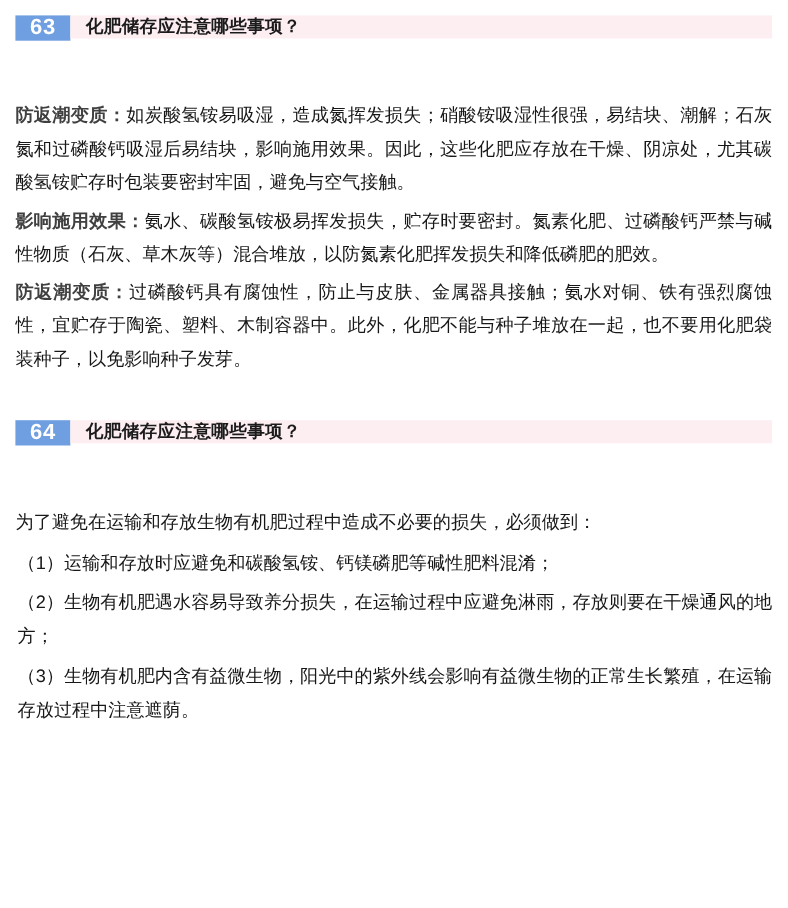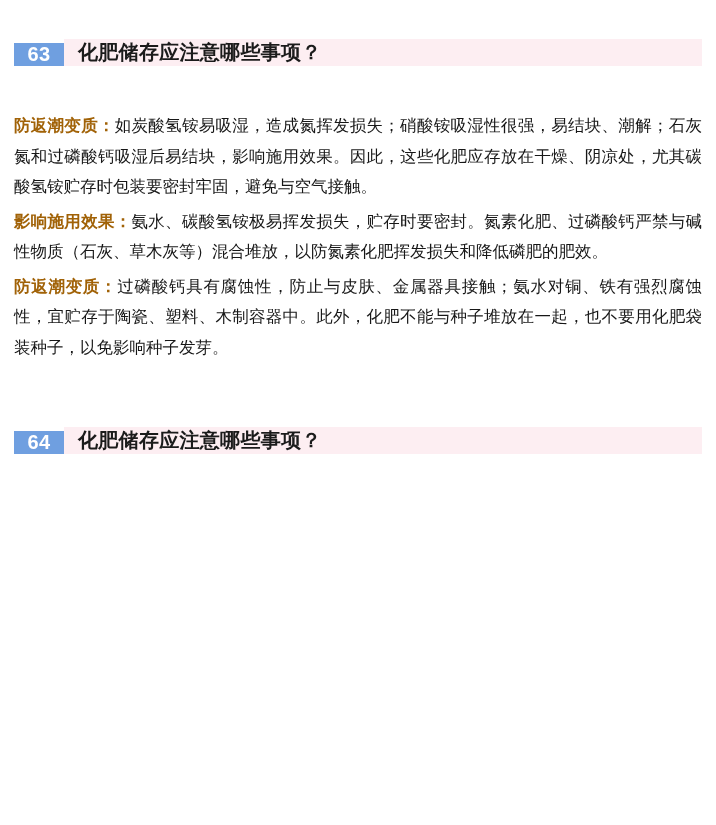--- a/index.html
+++ b/index.html
@@ -17,43 +17,43 @@
   .page {
     width: 716px;
     height: 825px;
     position: relative;
     box-sizing: border-box;
     padding: 0 0;
   }
   
   .qhead {
     display: flex;
-    align-items: flex-end;
-    margin: 10px 14px;
+    align-items: flex-start;
+    margin: 0 14px;
     height: 42px;
   }
   .qnum {
     width: 50px;
     min-width: 50px;
     background: #6f9fe0;
     color: #ffffff;
     font-size: 20px;
     font-weight: bold;
     display: flex;
     align-items: center;
     justify-content: center;
     letter-spacing: 0.5px;
   }
   .qtitle {
     flex: 1;
     background: #fdeef2;
     display: flex;
     align-items: center;
     padding-left: 14px;
-    font-size: 20px;
+    font-size: 16px;
     font-weight: bold;
     color: #1b1b1b;
     letter-spacing: 0.3px;
   }
   .spacer-top { height: 14px; }
   .gap-after-head { height: 34px; }
   .gap-after-head2 { height: 36px; }
   .gap-between { height: 36px; }
 
   
@@ -63,21 +63,21 @@
     line-height: 1.85;
     color: #171717;
     text-align: justify;
   }
   .para {
     margin: 0 0 4px 0;
   }
   .para + .para { margin-top: 2px; }
   .lead {
     font-weight: bold;
-    color: #a16207;
+    color: #404040;
   }
   .sec2 .para {
     margin-bottom: 6px;
   }
   .numbered {
     padding-left: 2px;
   }
 </style>
 </head>
 <body>
@@ -107,14 +107,20 @@
 
   <div class="gap-between"></div>
 
   <div class="qhead">
     <div class="qnum">64</div>
     <div class="qtitle">化肥储存应注意哪些事项？</div>
   </div>
 
   <div class="gap-after-head2"></div>
 
+  <div class="body sec2">
+    <p class="para">为了避免在运输和存放生物有机肥过程中造成不必要的损失，必须做到：</p>
+    <p class="para numbered">（1）运输和存放时应避免和碳酸氢铵、钙镁磷肥等碱性肥料混淆；</p>
+    <p class="para numbered">（2）生物有机肥遇水容易导致养分损失，在运输过程中应避免淋雨，存放则要在干燥通风的地方；</p>
+    <p class="para numbered">（3）生物有机肥内含有益微生物，阳光中的紫外线会影响有益微生物的正常生长繁殖，在运输存放过程中注意遮荫。</p>
+  </div>
 
 </div>
 
 </body></html>

